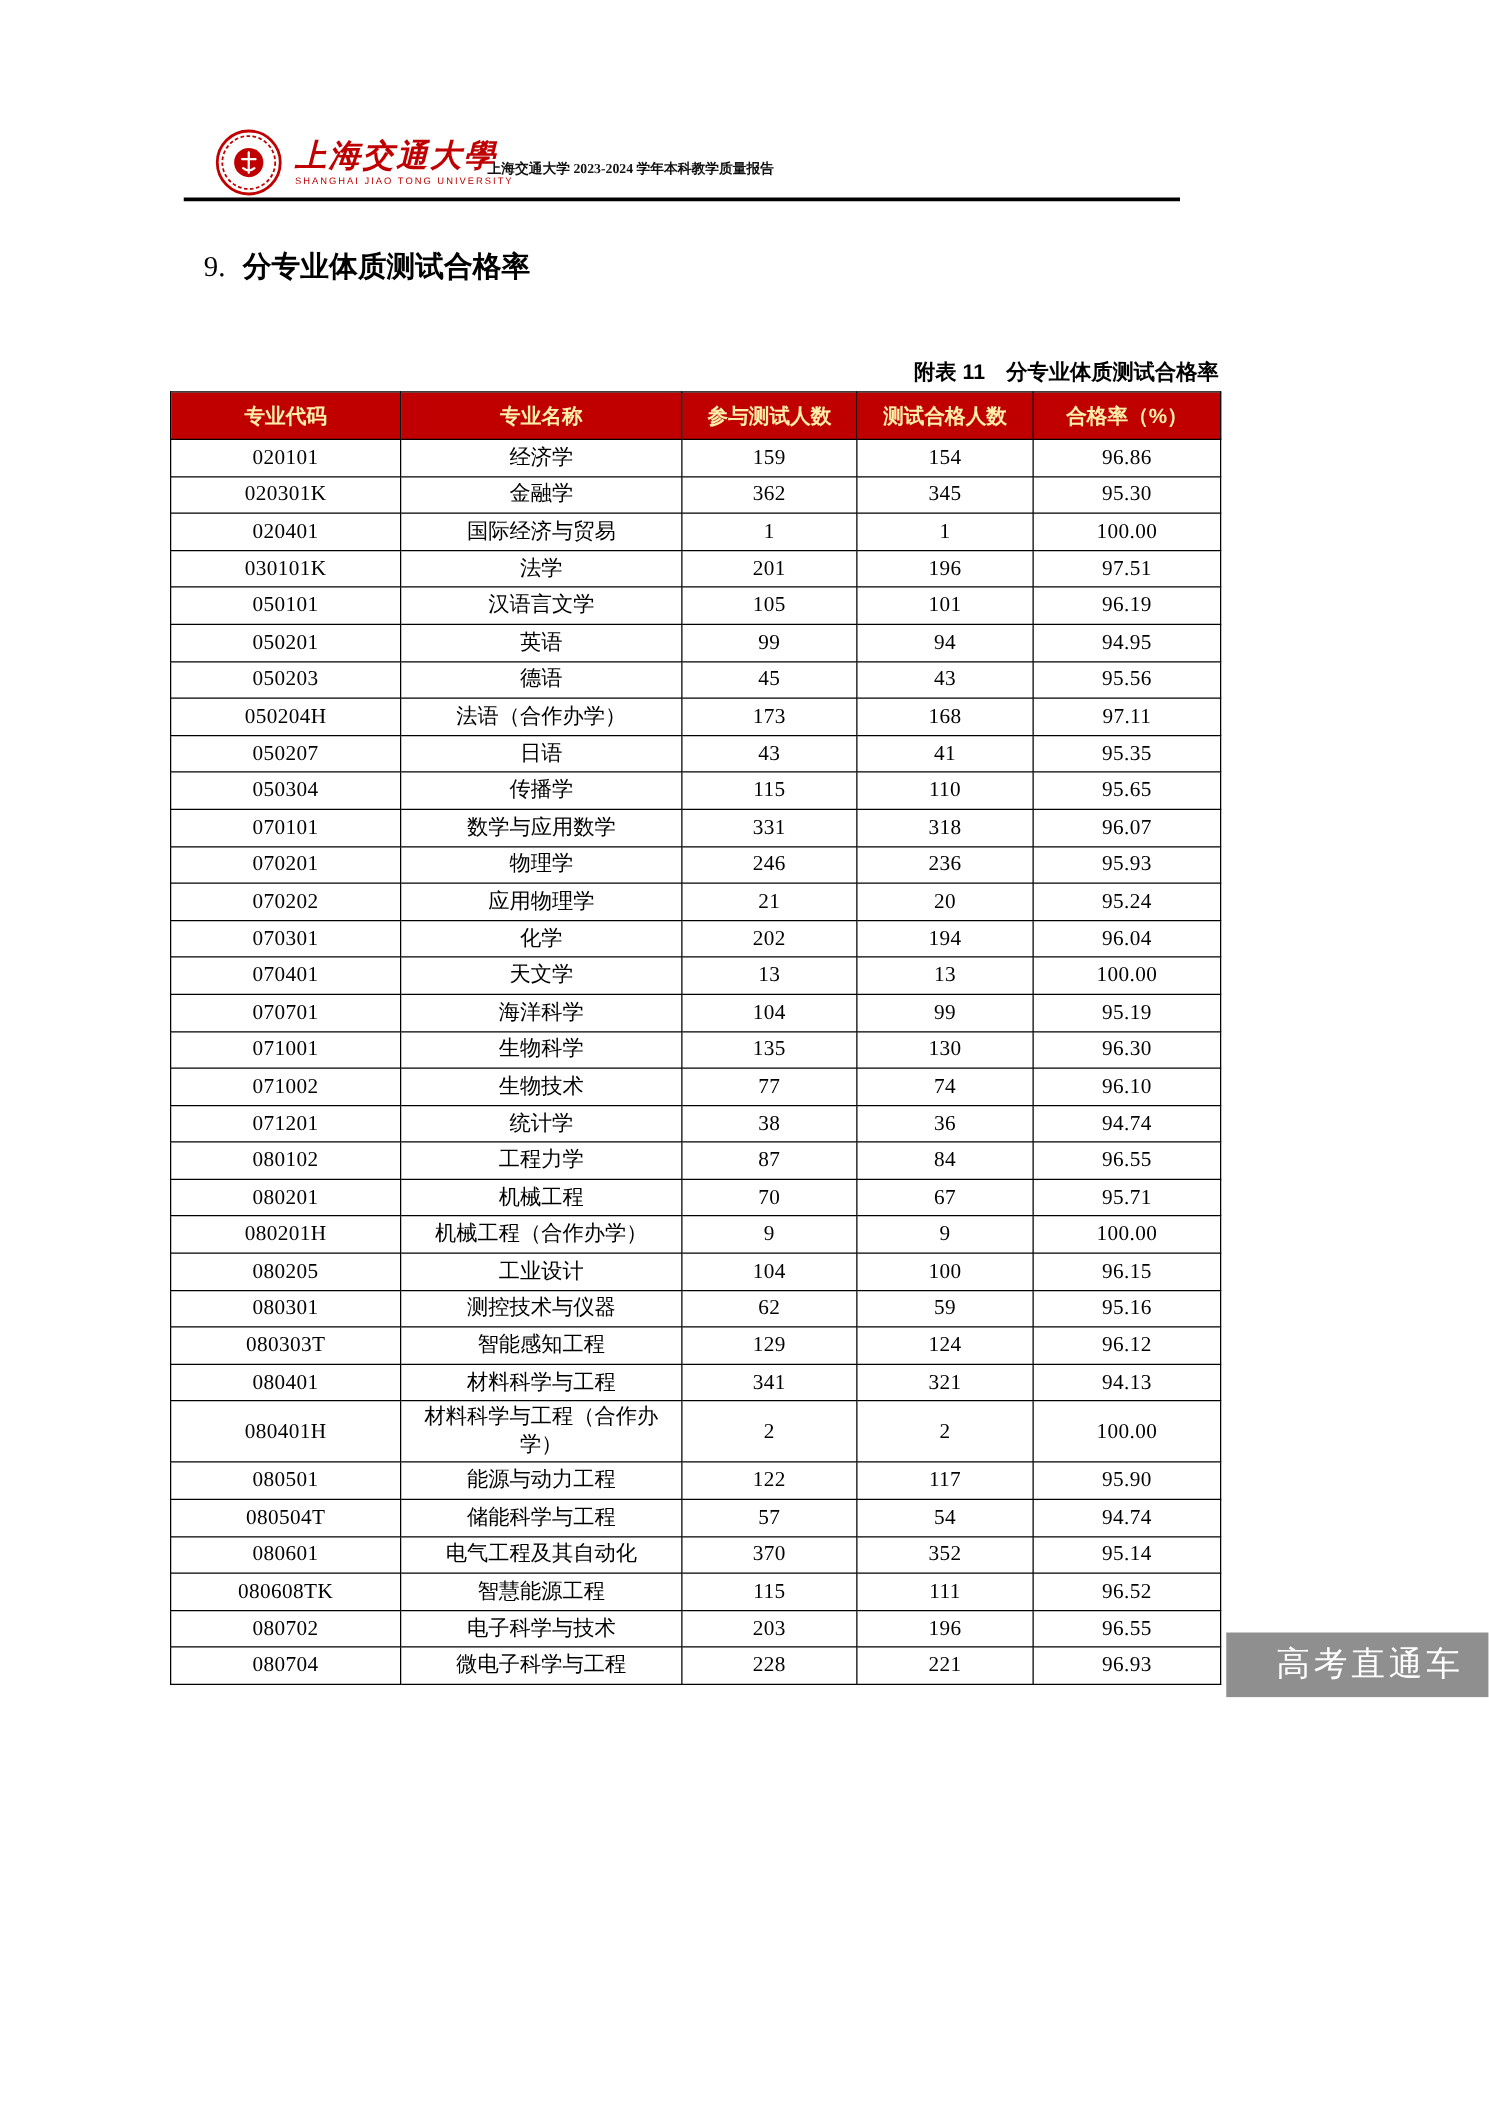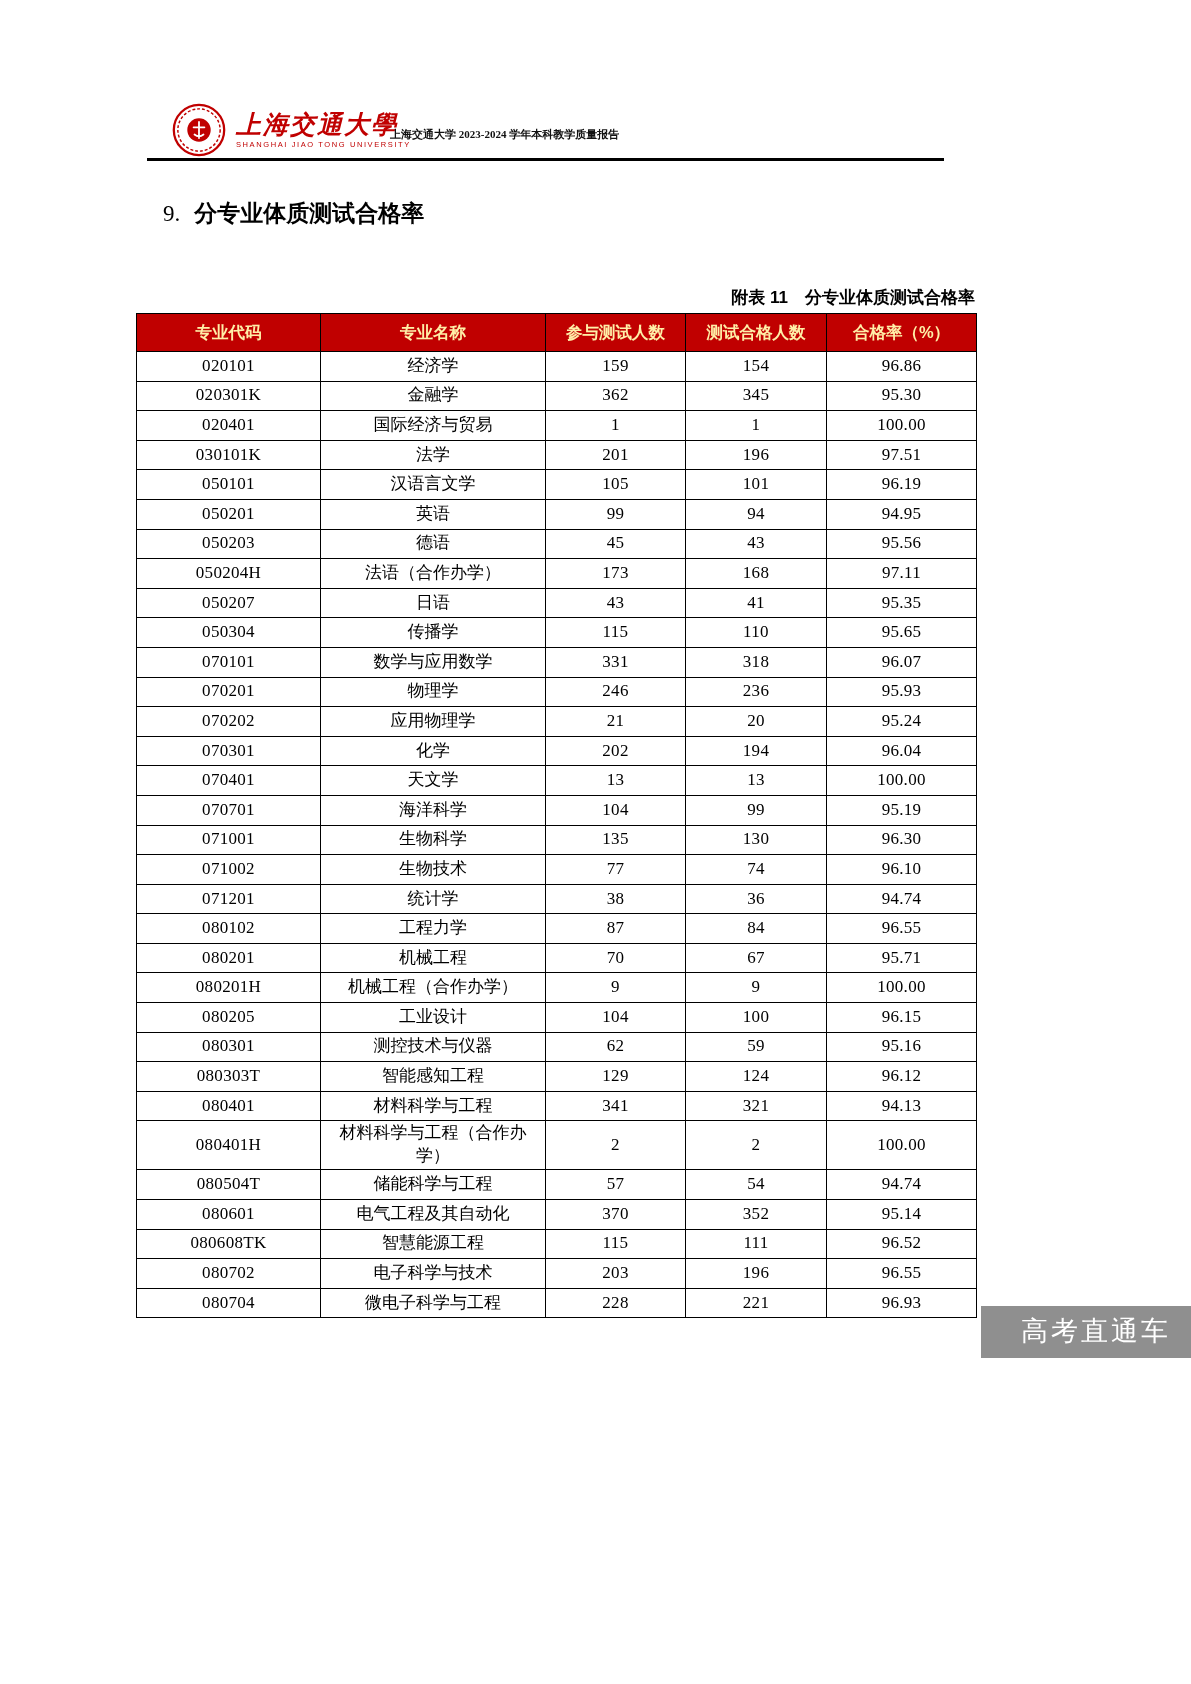--- a/index.html
+++ b/index.html
@@ -340,20 +340,27 @@
             <td class="cnum">94.13</td>
           </tr>
           <tr>
             <td class="cnum">080401H</td>
             <td class="cname">材料科学与工程（合作办学）</td>
             <td class="cnum">2</td>
             <td class="cnum">2</td>
             <td class="cnum">100.00</td>
           </tr>
           <tr>
+            <td class="cnum">080501</td>
+            <td class="cname">能源与动力工程</td>
+            <td class="cnum">122</td>
+            <td class="cnum">117</td>
+            <td class="cnum">95.90</td>
+          </tr>
+          <tr>
             <td class="cnum">080504T</td>
             <td class="cname">储能科学与工程</td>
             <td class="cnum">57</td>
             <td class="cnum">54</td>
             <td class="cnum">94.74</td>
           </tr>
           <tr>
             <td class="cnum">080601</td>
             <td class="cname">电气工程及其自动化</td>
             <td class="cnum">370</td>

